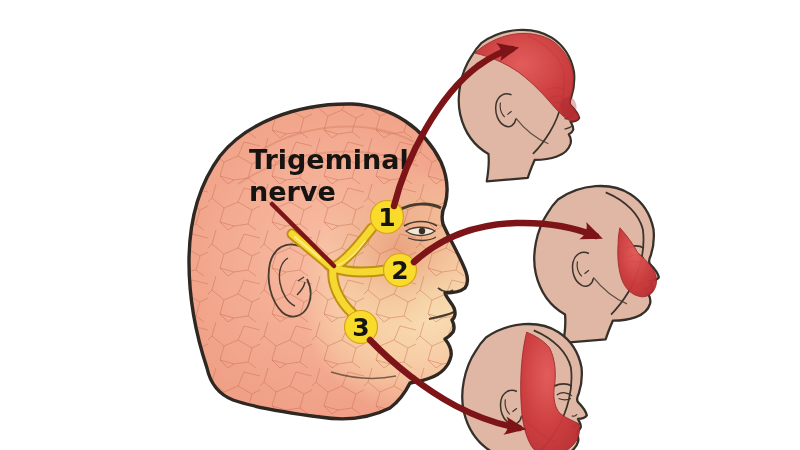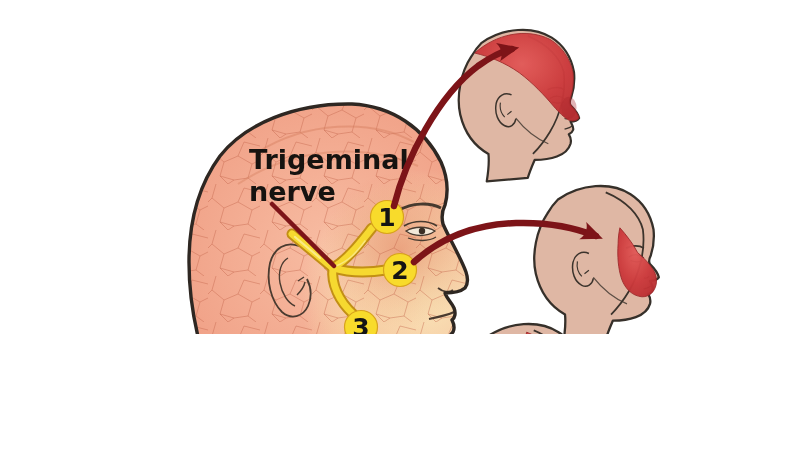--- a/index.html
+++ b/index.html
@@ -1,16 +1,16 @@
 <!DOCTYPE html>
 <html><head>
 <meta charset="utf-8">
 <style>
   html,body{margin:0;padding:0;background:#ffffff;font-family:"DejaVu Sans",sans-serif;}
-  .stage{position:relative;width:800px;height:334px;overflow:hidden;background:#ef4444;}
+  .stage{position:relative;width:800px;height:450px;overflow:hidden;background:#ef4444;}
   svg{display:block;}
   .title-text{font-family:"DejaVu Sans","Liberation Sans",sans-serif;font-weight:bold;font-size:27px;fill:#161310;}
   .badge-num{font-family:"DejaVu Sans","Liberation Sans",sans-serif;font-weight:bold;font-size:25px;fill:#141414;text-anchor:middle;}
 </style>
 </head>
 <body>
 
 <div class="stage">
 <svg width="800" height="450" viewBox="0 0 800 450">
   <defs>

